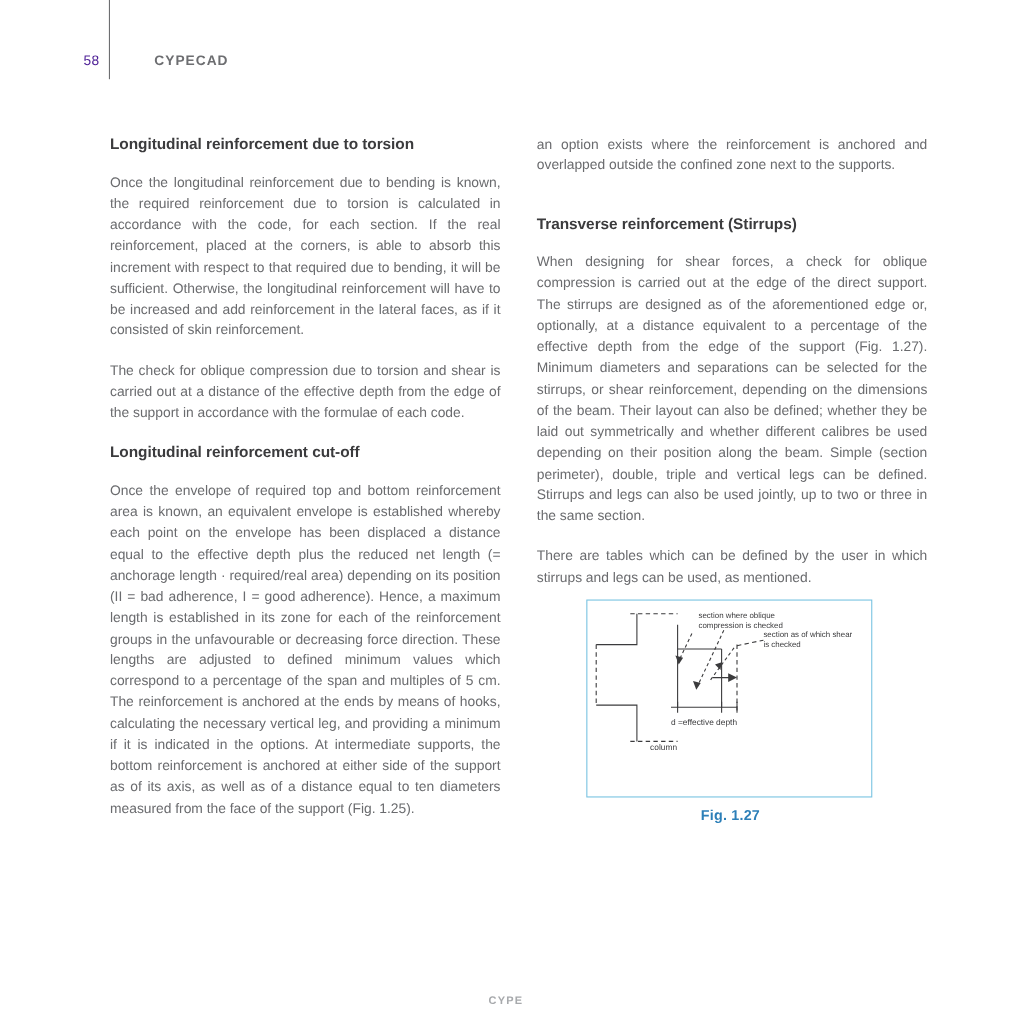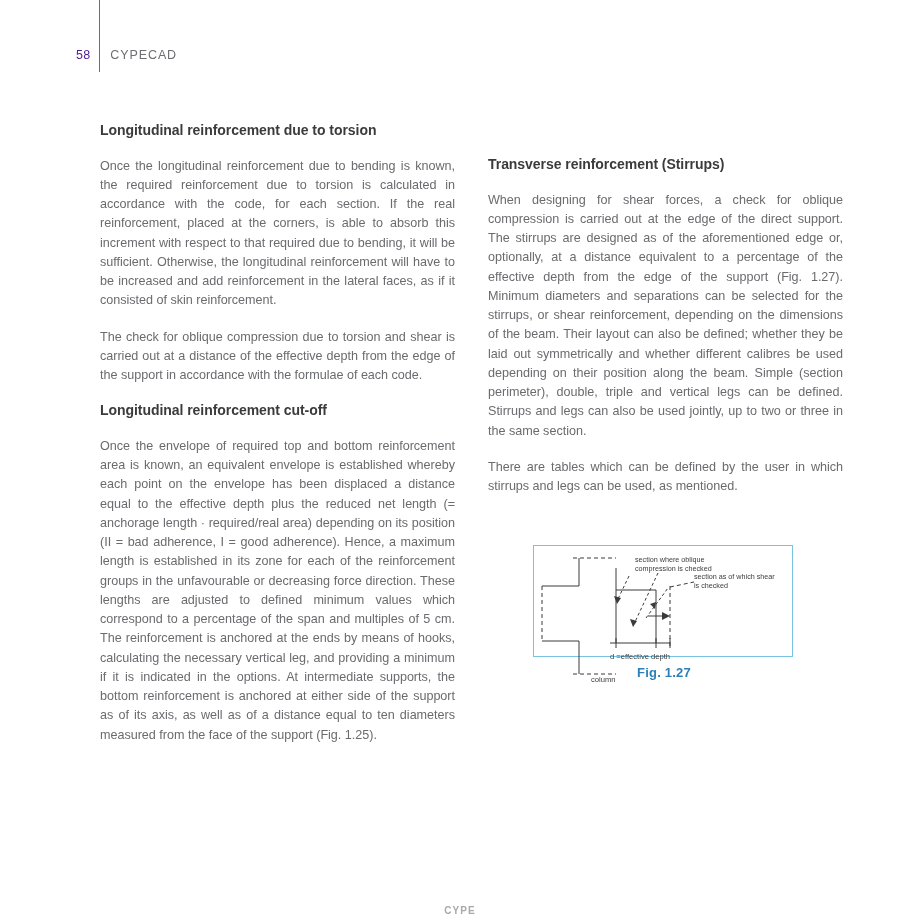--- a/index.html
+++ b/index.html
@@ -41,21 +41,22 @@
     left: 99px;
     top: 0px;
     width: 1px;
     height: 72px;
     background: #6d6e71;
   }
   .header-title {
     font-size: 12.5px;
     color: #6d6e71;
     letter-spacing: 0.9px;
-    margin-left: 20px;
+    margin-left: 50px;
+    font-weight: bold;
   }
 
   
   .col {
     position: absolute;
     top: 122px;
     width: 355px;
   }
   .col-left  { left: 100px; }
   .col-right { left: 488px; }
@@ -84,21 +85,21 @@
 
   
   .figure-wrap {
     position: absolute;
     left: 533px;
     top: 545px;
     width: 262px;
   }
   .figure-box {
     width: 260px;
-    height: 112px;
+    height: 180px;
     border: 1px solid #79c3e2;
     background: #ffffff;
     box-sizing: border-box;
     position: relative;
   }
   .figure-svg { display: block; }
   .figure-caption {
     text-align: center;
     font-size: 13px;
     font-weight: bold;
@@ -133,20 +134,21 @@
 
   <div class="col col-left">
     <h2 class="section-heading">Longitudinal reinforcement due to torsion</h2>
     <p class="body-text">Once the longitudinal reinforcement due to bending is known, the required reinforcement due to torsion is calculated in accordance with the code, for each section. If the real reinforcement, placed at the corners, is able to absorb this increment with respect to that required due to bending, it will be sufficient. Otherwise, the longitudinal reinforcement will have to be increased and add reinforcement in the lateral faces, as if it consisted of skin reinforcement.</p>
     <p class="body-text">The check for oblique compression due to torsion and shear is carried out at a distance of the effective depth from the edge of the support in accordance with the formulae of each code.</p>
     <h2 class="section-heading">Longitudinal reinforcement cut-off</h2>
     <p class="body-text">Once the envelope of required top and bottom reinforcement area is known, an equivalent envelope is established whereby each point on the envelope has been displaced a distance equal to the effective depth plus the reduced net length (= anchorage length · required/real area) depending on its position (II = bad adherence, I = good adherence). Hence, a maximum length is established in its zone for each of the reinforcement groups in the unfavourable or decreasing force direction. These lengths are adjusted to defined minimum values which correspond to a percentage of the span and multiples of 5 cm. The reinforcement is anchored at the ends by means of hooks, calculating the necessary vertical leg, and providing a minimum if it is indicated in the options. At intermediate supports, the bottom reinforcement is anchored at either side of the support as of its axis, as well as of a distance equal to ten diameters measured from the face of the support (Fig. 1.25).</p>
   </div>
 
   <div class="col col-right">
+    <p class="body-text">an option exists where the reinforcement is anchored and overlapped outside the confined zone next to the supports.</p>
     <h2 class="section-heading">Transverse reinforcement (Stirrups)</h2>
     <p class="body-text">When designing for shear forces, a check for oblique compression is carried out at the edge of the direct support. The stirrups are designed as of the aforementioned edge or, optionally, at a distance equivalent to a percentage of the effective depth from the edge of the support (Fig. 1.27). Minimum diameters and separations can be selected for the stirrups, or shear reinforcement, depending on the dimensions of the beam. Their layout can also be defined; whether they be laid out symmetrically and whether different calibres be used depending on their position along the beam. Simple (section perimeter), double, triple and vertical legs can be defined. Stirrups and legs can also be used jointly, up to two or three in the same section.</p>
     <p class="body-text">There are tables which can be defined by the user in which stirrups and legs can be used, as mentioned.</p>
   </div>
 
   <div class="figure-wrap">
     <div class="figure-box">
       <svg class="figure-svg" width="258" height="138" viewBox="0 0 258 138">
         <g stroke="#3b3b3d" stroke-width="1" fill="none">
 

